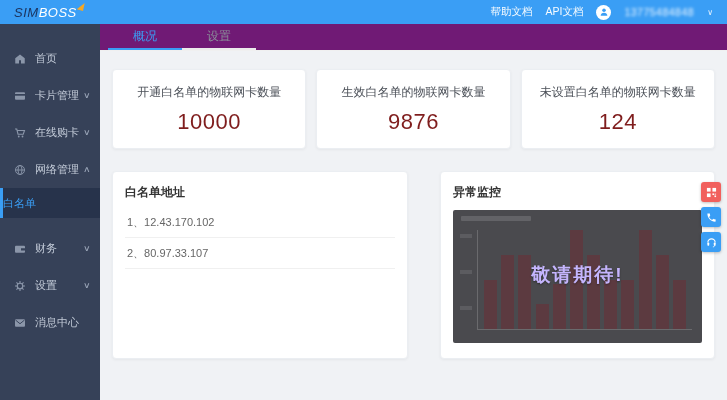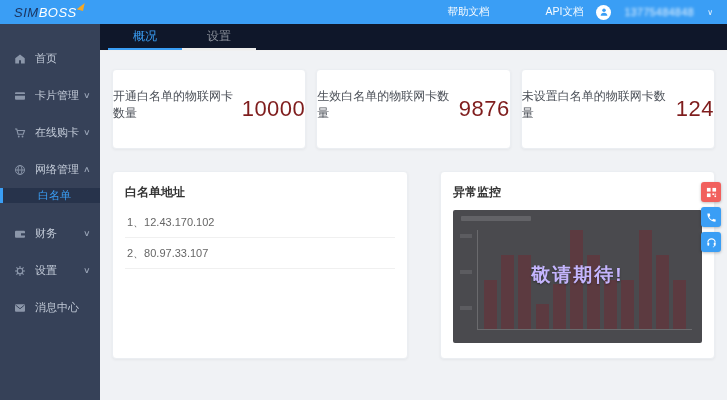--- a/index.html
+++ b/index.html
@@ -10,49 +10,49 @@
   .header { position:absolute; top:0; left:0; width:727px; height:24px; background:#3a9ef5;
             display:flex; align-items:center; z-index:30; }
   .logo { margin-left:14px; font-style:italic; font-size:13px; letter-spacing:.5px; position:relative;
           display:flex; align-items:center; cursor:pointer; }
   .logo .sim { font-weight:normal; color:#1c3560; }
   .logo .boss { font-weight:normal; color:#ffffff; }
   .logo .flag { width:8px; height:8px; background:#f7a823; clip-path:polygon(0 78%, 100% 0, 78% 100%);
                 position:relative; top:-5px; left:0px; }
   .header-right { margin-left:auto; display:flex; align-items:center; gap:13px; margin-right:14px;
                   font-size:10.5px; color:rgba(255,255,255,.96); }
-  .hlink { cursor:pointer; white-space:nowrap;margin-left:43px; }
+  .hlink { cursor:pointer; white-space:nowrap; }
   .avatar { width:15px; height:15px; border-radius:50%; background:#ffffff; display:flex;
             align-items:center; justify-content:center; cursor:pointer; }
   .phone { filter:blur(1.6px); opacity:.95; letter-spacing:.5px; cursor:pointer; }
   .user-caret { font-size:8px; opacity:.9; cursor:pointer; }
 
   
   .sidebar { position:absolute; top:24px; left:0; width:100px; height:376px; background:#364158;
              padding-top:16px; z-index:20; }
   .nav-item { height:37px; display:flex; align-items:center; padding:0 10px 0 14px; cursor:pointer;
               color:#c3cbd8; font-size:11px; }
   .nav-icon { width:12px; height:12px; margin-right:9px; display:flex; align-items:center; opacity:.85; flex:0 0 12px; }
   .nav-label { flex:1; white-space:nowrap; }
   .nav-caret { font-size:8px; color:#9aa5b8; transform:scaleX(1.3); }
-  .sub-item { height:15px; display:flex; align-items:center; padding-left:35px; font-size:11px;
+  .sub-item { height:30px; display:flex; align-items:center; font-size:11px;
               background:#27334b; border-left:3px solid #3a9ef5; color:#3a9ef5; cursor:pointer; }
   .nav-gap { height:12px; }
 
   
   .main { position:absolute; top:24px; left:100px; width:627px; height:376px; }
-  .tabbar { height:27px; background:#0f172a; border-bottom:1px solid #f0f0f0; display:flex; padding-left:8px; }
+  .tabbar { height:27px; background:#701a75; border-bottom:1px solid #f0f0f0; display:flex; padding-left:8px; }
   .tab { width:74px; text-align:center; font-size:12px; line-height:25px; cursor:pointer; }
   .tab.active { color:#3a9ef5; border-bottom:2px solid #3a9ef5; }
   .tab.inactive { color:#8a8f99; border-bottom:2px solid #ececec; }
 
   .content { padding:18px 12px 0 12px; }
   .cards { display:flex; gap:10px; }
   .stat-card { flex:1; height:80px; background:#fff; border:1px solid #ebeef2; border-radius:4px;
-               box-shadow:0 1px 3px rgba(0,0,0,.05); display:flex; flex-direction:row;
+               box-shadow:0 1px 3px rgba(0,0,0,.05); display:flex; flex-direction:column;
                align-items:center; justify-content:center; }
   .stat-label { font-size:12px; color:#4a4f57; margin-bottom:8px; }
   .stat-value { font-size:22px; color:#7f1d1d; letter-spacing:.5px; }
 
   .panels { display:flex; gap:32px; margin-top:22px; }
   .panel { background:#fff; border:1px solid #ebeef2; border-radius:4px; height:188px;
            box-shadow:0 1px 3px rgba(0,0,0,.05); padding:12px; }
   .panel-whitelist { flex:0 0 296px; }
   .panel-monitor { flex:1; }
   .panel-title { font-size:12px; font-weight:bold; color:#333; }

